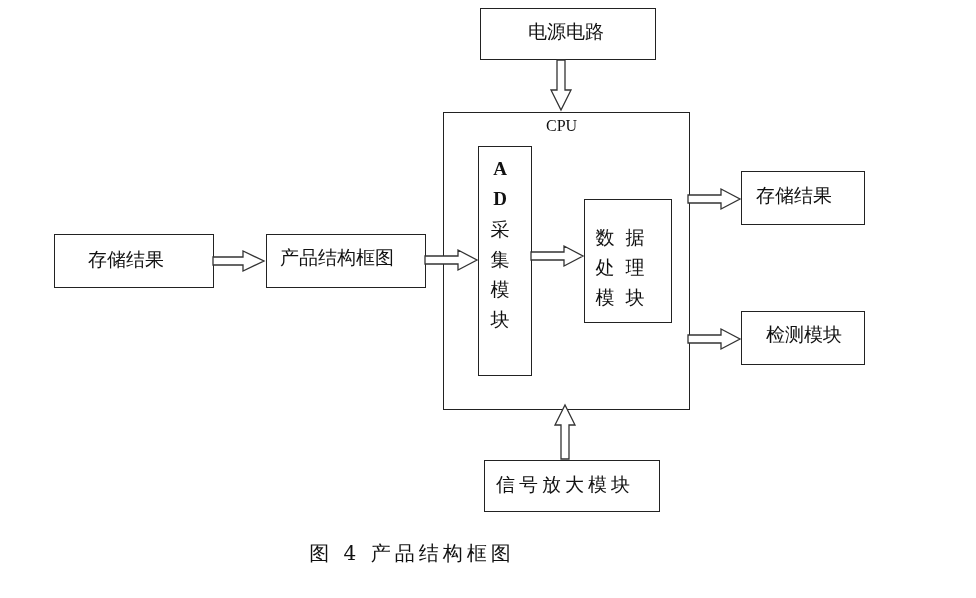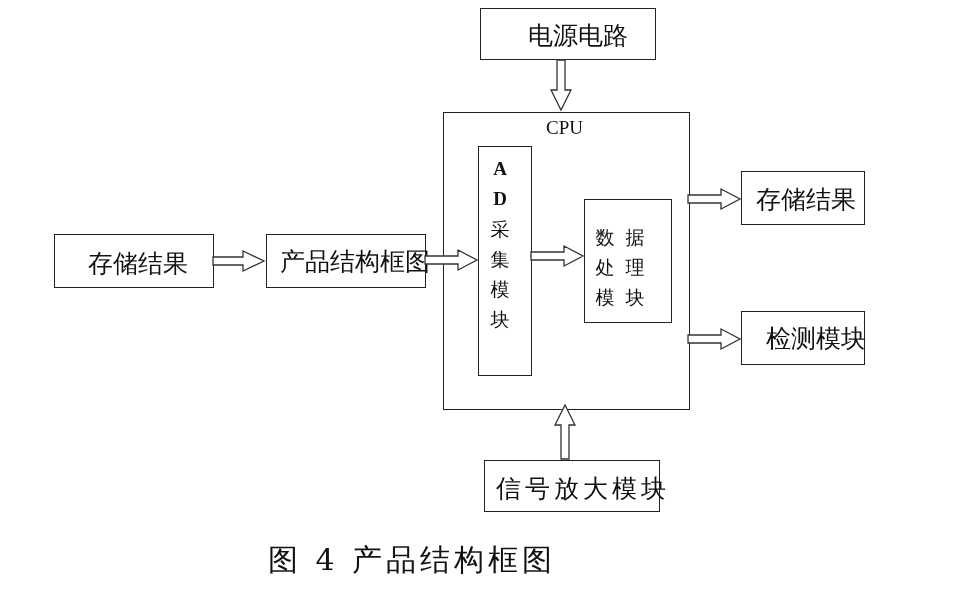--- a/index.html
+++ b/index.html
@@ -1,35 +1,35 @@
 <!DOCTYPE html>
 <html><head>
 <meta charset="utf-8">
 <style>
   html, body { margin: 0; padding: 0; background: #ffffff; }
   body { width: 976px; height: 598px; position: relative; overflow: hidden;
          font-family: "DejaVu Sans", sans-serif; color: #111; }
   .box { position: absolute; border: 1.5px solid #222; background: #fff; box-sizing: border-box; }
-  .lbl { position: absolute; font-size: 25px; white-space: nowrap; }
+  .lbl { position: absolute; font-size: 19px; white-space: nowrap; }
   .serif { font-family: "Liberation Serif", "DejaVu Serif", serif; }
   svg.arrows { position: absolute; left: 0; top: 0; }
   .vcol { position: absolute; font-size: 19px; line-height: 30px; text-align: center; width: 30px; }
   .grid2 { position: absolute; font-size: 19px; line-height: 30px; margin-top: 16px; }
   .grid2 span { display: inline-block; width: 30px; text-align: center; }
   .caption { position: absolute; left: 0; width: 824px; top: 540px; text-align: center;
-             font-family: "DejaVu Serif", serif; font-size: 30px; letter-spacing: 4px; }
+             font-family: "DejaVu Serif", serif; font-size: 20px; letter-spacing: 4px; }
 </style>
 </head>
 <body>
 
 <div class="box" style="left:480px;top:8px;width:176px;height:52px;"></div>
 <div class="lbl" style="left:528px;top:19px;">电源电路</div>
 
 <div class="box" style="left:443px;top:112px;width:247px;height:298px;"></div>
-<div class="lbl serif" style="left:546px;top:117px;font-size:19px;">CPU</div>
+<div class="lbl serif" style="left:546px;top:117px;font-size:16px;">CPU</div>
 
 <div class="box" style="left:54px;top:234px;width:160px;height:54px;"></div>
 <div class="lbl" style="left:88px;top:247px;">存储结果</div>
 
 <div class="box" style="left:266px;top:234px;width:160px;height:54px;"></div>
 <div class="lbl" style="left:280px;top:245px;">产品结构框图</div>
 
 <div class="box" style="left:478px;top:146px;width:54px;height:230px;"></div>
 <div class="vcol" style="left:485px;top:154px;">
   <div class="serif" style="font-weight:bold;">A</div>

